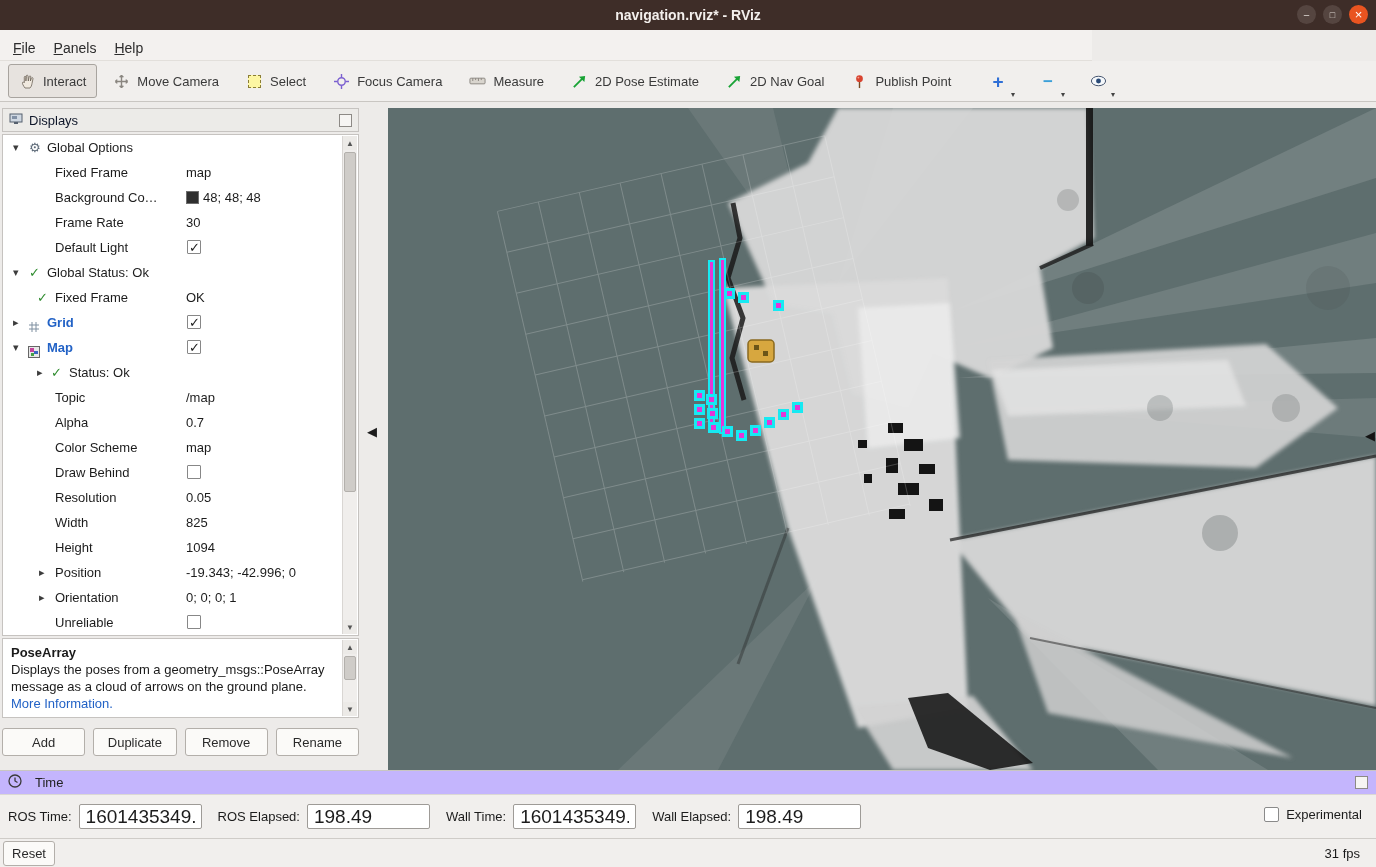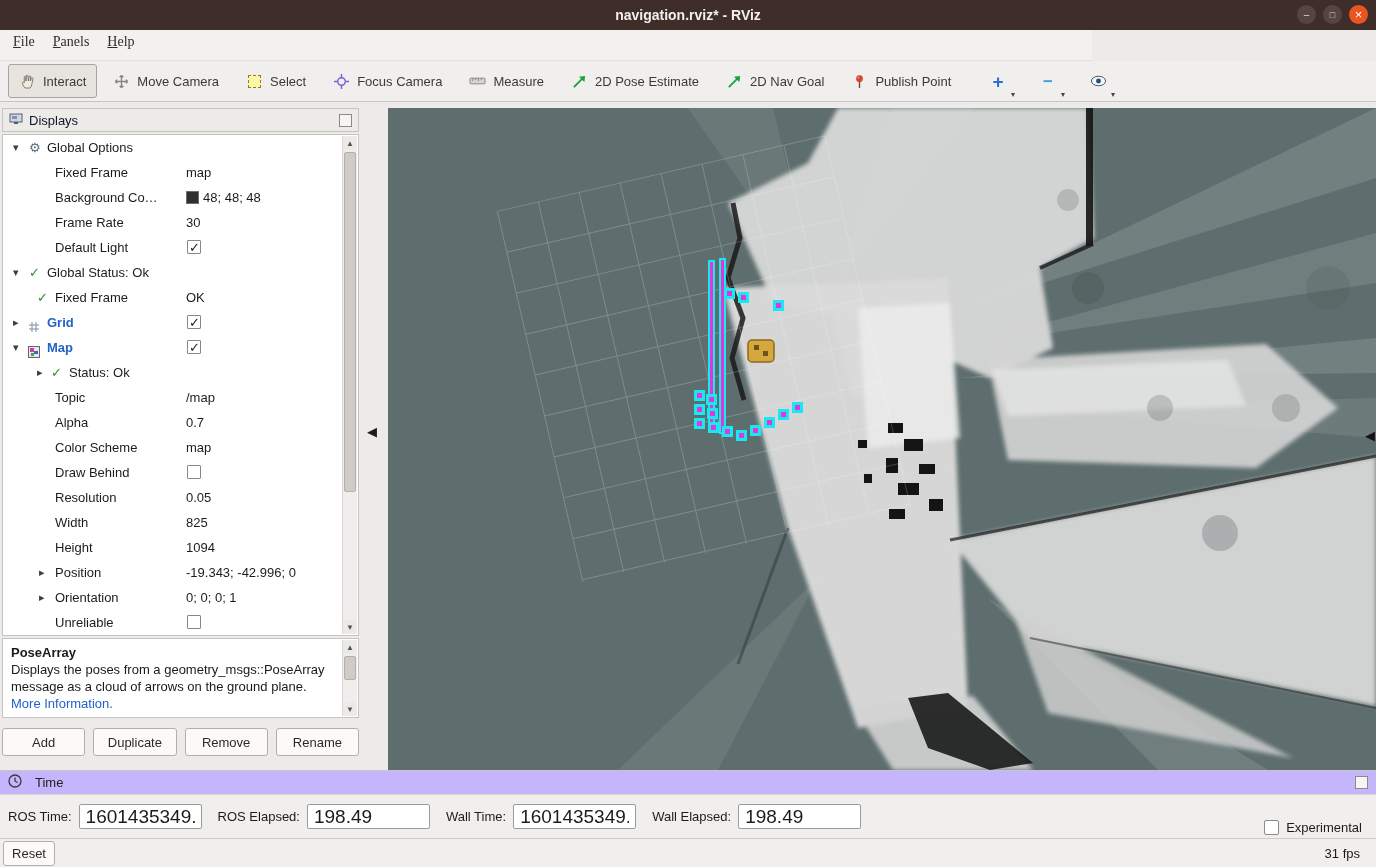--- a/index.html
+++ b/index.html
@@ -15,22 +15,22 @@
   .wbtn { width:19px; height:19px; border-radius:50%; display:flex; align-items:center;
     justify-content:center; font-size:11px; color:#ddd6d1; cursor:default; }
   .wbtn.minb, .wbtn.maxb { background:#554540; }
   .wbtn.closeb { background:#e95420; color:#fff; }
   .wbtn.minb::before { content:"\2212"; }
   .wbtn.maxb::before { content:"\25A1"; font-size:9px; }
   .wbtn.closeb::before { content:"\00D7"; font-size:13px; }
 
   
   .menubar { position:absolute; left:0; top:30px; width:1092px; height:31px;
-    background:#f3f1ef; border-bottom:1px solid #e2dfdb; display:flex; align-items:flex-start;
-    padding-left:4px; font-size:14px; color:#2c2c2c;font-family:Liberation Serif, serif; }
+    background:#f3f1ef; border-bottom:1px solid #e2dfdb; display:flex; align-items:flex-end;
+    padding-left:4px; font-size:14px; color:#2c2c2c; }
   .menuitem { padding:4px 9px; }
   .mn { text-decoration:underline; }
 
   
   .toolbar { position:absolute; left:0; top:61px; width:1376px; height:41px;
     background:#f1efed; border-bottom:1px solid #c9c6c2; display:flex; align-items:center;
     padding-left:8px; }
   .tbtn { display:flex; align-items:center; gap:7px; padding:8px 10px; font-size:13px;
     color:#3a3a3a; border:1px solid transparent; border-radius:3px; margin-right:5px; white-space:nowrap; }
   .tbtn.active { background:#e7e3df; border:1px solid #a8a49f; }
@@ -107,21 +107,21 @@
   
   .timebar { position:absolute; left:0; top:770px; width:1376px; height:25px; background:#c4b5fd;
     border-top:1px solid #c9c6c2; border-bottom:1px solid #dbd8d4; display:flex; align-items:center;
     gap:13px; padding:0 8px; font-size:13px; color:#222; }
   .timefields { position:absolute; left:0; top:795px; width:1376px; height:43px; background:#f1efed;
     display:flex; align-items:center; padding-left:8px; font-size:13px; color:#1c1c1c; }
   .tfield { display:flex; align-items:center; margin-right:16px; }
   .tfield label { margin-right:7px; }
   .tfield input { width:123px; height:25px; border:1px solid #9e9b97; border-radius:2px;
     font-family:inherit; font-size:19px; padding:0 6px; color:#1c1c1c; background:#fff; }
-  .experimental { position:absolute; right:14px; top:12px; display:flex; align-items:center; gap:7px;margin-top:13px; }
+  .experimental { position:absolute; right:14px; top:12px; display:flex; align-items:center; gap:7px; }
   .expcbx { width:15px; height:15px; background:#fff; border:1px solid #8a8a8a; border-radius:2px; }
 
   
   .statusbar { position:absolute; left:0; top:838px; width:1376px; height:29px; background:#f1efed;
     border-top:1px solid #cfccc8; display:flex; align-items:center; padding:0 16px 0 3px;
     font-size:13px; color:#1a1a1a; }
   .resetbtn { width:52px; height:25px; flex:none; background:#fbfaf8; border:1px solid #b3afaa;
     border-radius:3px; font-size:13px; font-family:inherit; color:#2a2a2a; margin-right:8px; }
   .helptext { white-space:nowrap; overflow:hidden; }
   .helptext .b { font-weight:bold; }

